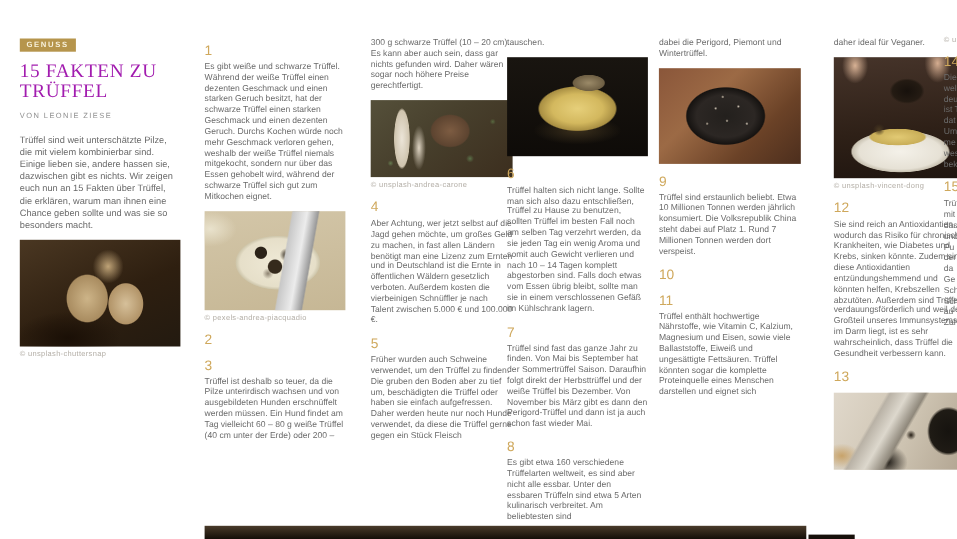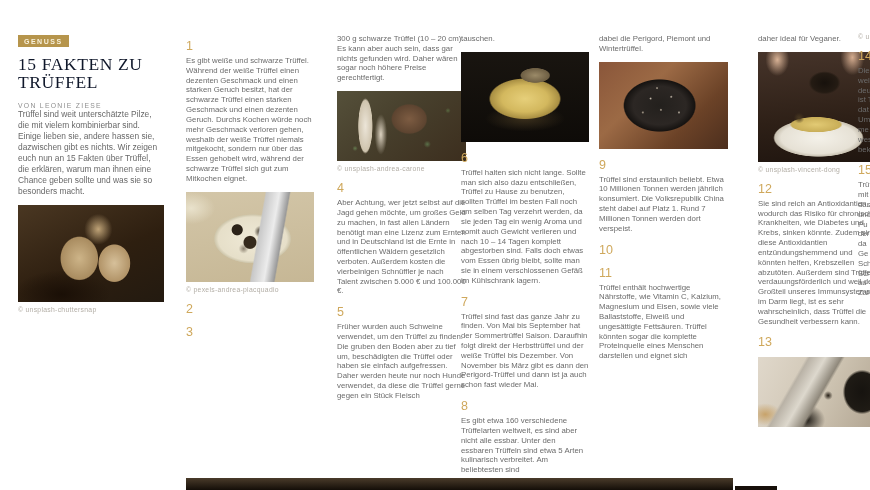--- a/index.html
+++ b/index.html
@@ -11,24 +11,24 @@
   .col1 { left:18px;  width:146px; }
   .col2 { left:186px; width:128px; }
   .col3 { left:337px; width:129px; }
   .col4 { left:461px; width:128px; }
   .col5 { left:599px; width:129px; }
   .col6 { left:734px; width:121px;margin-left:24px; }
   .col7 { left:858px; width:70px; }
 
   .badge { display:inline-block; background:#b6954c; color:#f7f0da; font-size:7px;
            letter-spacing:1.5px; padding:3px 6px 2px; font-weight:bold; }
-  .title { font-family:"Liberation Serif", serif; font-weight:400; color:#0f172a;
+  .title { font-family:"Liberation Serif", serif; font-weight:400; color:#a21caf;
            font-size:17.5px; line-height:1.04; letter-spacing:0.6px; margin-top:7px; }
   .byline { color:#8f8f8f; font-size:6.8px; letter-spacing:1.3px; margin-top:11px; }
-  .intro  { color:#686868; font-size:8.4px; line-height:1.3; }
+  .intro  { color:#686868; font-size:8.4px; line-height:1.3; margin-top:13px; }
 
   .num  { color:#cfa85c; font-size:12.5px; margin:9px 0 3px; }
   .para { color:#6b6b6b; font-size:7.8px; line-height:1.26; }
   .cont { margin-top:4px; }
   .caption { color:#b3aea6; font-size:6.8px; margin:4px 0 1px; letter-spacing:0.3px; }
   .frag { white-space:pre-line; }
 
   .photo { width:100%; margin-top:8px; }
   .photo-white-truffles { height:97px;
     background:
@@ -108,20 +108,21 @@
     <div class="caption">© unsplash-chuttersnap</div>
   </section>
 
   <section class="col col2">
     <div class="num">1</div>
     <p class="para">Es gibt weiße und schwarze Trüffel. Während der weiße Trüffel einen dezenten Geschmack und einen starken Geruch besitzt, hat der schwarze Trüffel einen starken Geschmack und einen dezenten Geruch. Durchs Kochen würde noch mehr Geschmack verloren gehen, weshalb der weiße Trüffel niemals mitgekocht, sondern nur über das Essen gehobelt wird, während der schwarze Trüffel sich gut zum Mitkochen eignet.</p>
     <div class="photo photo-plate"></div>
     <div class="caption">© pexels-andrea-piacquadio</div>
     <div class="num">2</div>
     <div class="num">3</div>
+    <p class="para">Trüffel ist deshalb so teuer, da die Pilze unterirdisch wachsen und von ausgebildeten Hunden erschnüffelt werden müssen. Ein Hund findet am Tag vielleicht 60 – 80 g weiße Trüffel (40 cm unter der Erde) oder 200 –</p>
   </section>
 
   <section class="col col3">
     <p class="para cont">300 g schwarze Trüffel (10 – 20 cm). Es kann aber auch sein, dass gar nichts gefunden wird. Daher wären sogar noch höhere Preise gerechtfertigt.</p>
     <div class="photo photo-dog"></div>
     <div class="caption">© unsplash-andrea-carone</div>
     <div class="num">4</div>
     <p class="para">Aber Achtung, wer jetzt selbst auf die Jagd gehen möchte, um großes Geld zu machen, in fast allen Ländern benötigt man eine Lizenz zum Ernten und in Deutschland ist die Ernte in öffentlichen Wäldern gesetzlich verboten. Außerdem kosten die vierbeinigen Schnüffler je nach Talent zwischen 5.000 € und 100.000 €.</p>
     <div class="num">5</div>
     <p class="para">Früher wurden auch Schweine verwendet, um den Trüffel zu finden. Die gruben den Boden aber zu tief um, beschädigten die Trüffel oder haben sie einfach aufgefressen. Daher werden heute nur noch Hunde verwendet, da diese die Trüffel gerne gegen ein Stück Fleisch</p>

